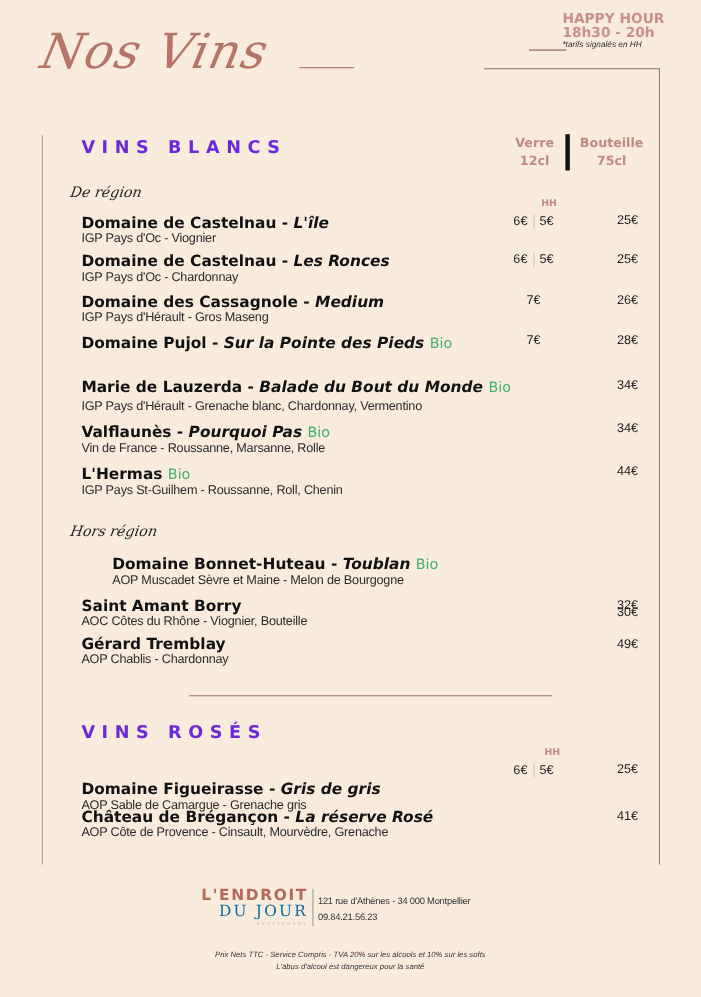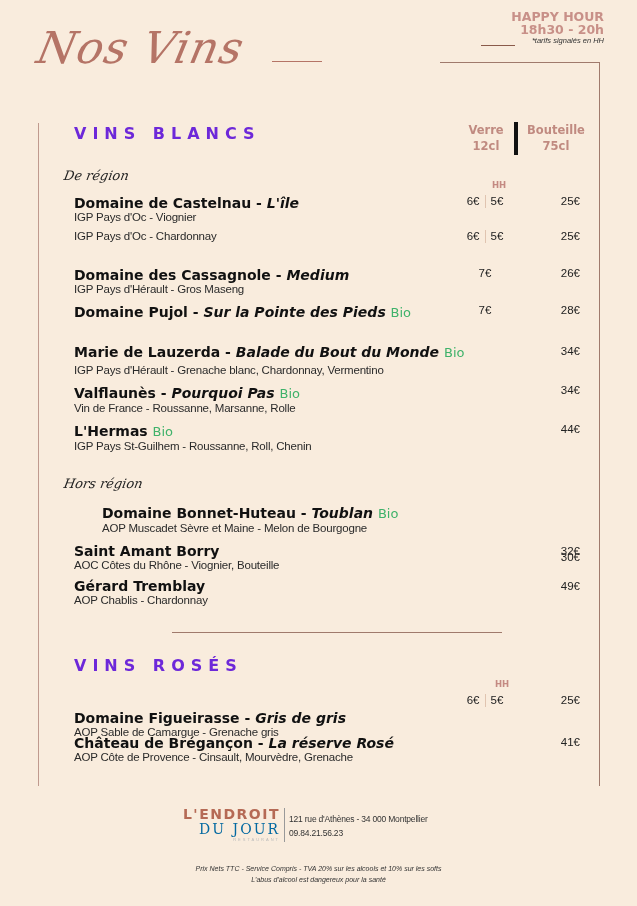--- a/index.html
+++ b/index.html
@@ -9,21 +9,21 @@
     font-family:"Liberation Sans", sans-serif;
     color:#1a1a1a;
   }
   .abs { position:absolute; }
   .title-script {
     left:38px; top:22px; font-family:"DejaVu Serif", serif; font-style:italic;
     font-size:44px; color:#b57466; letter-spacing:1px; transform:skewX(-12deg);
     font-weight:normal;
   }
   .title-rule { left:272px; top:61px; width:50px; height:1px; background:#b57466; }
-  .hh-block { right:33px; top:10px; text-align:right; }
+  .hh-block { right:33px; top:10px; }
   .hh-title { font-weight:bold; font-size:12.5px; color:#c89088; line-height:13px; font-family:"DejaVu Sans", sans-serif; }
   .hh-time { font-weight:bold; font-size:12.5px; color:#c89088; line-height:13px; font-family:"DejaVu Sans", sans-serif; }
   .hh-note { font-size:7.5px; font-style:italic; color:#333; line-height:9px; }
   .hh-rule { left:481px; top:45px; width:34px; height:1px; background:#8a5a4a; }
 
   .frame-top { left:440px; top:62px; width:160px; height:1px; background:#a07a6c; }
   .frame-right { left:599px; top:62px; width:1px; height:724px; background:#a07a6c; }
   .frame-left { left:38px; top:123px; width:1px; height:663px; background:#c09a8e; }
 
   .section-title {
@@ -96,20 +96,21 @@
 <div class="abs hh-label" style="left:492px; top:180px;">HH</div>
 
 <div class="abs wine" style="top:195px;">
   <div class="wine-name"><span>Domaine de Castelnau</span> - <span class="cuvee">L'île</span></div>
   <div class="wine-desc">IGP Pays d'Oc - Viognier</div>
 </div>
 <div class="abs price glass" style="top:195px;"><span>6€</span><span class="sep"></span><span>5€</span></div>
 <div class="abs price bottle" style="top:195px;">25€</div>
 
 <div class="abs wine" style="top:230px;">
+  <div class="wine-name"><span>Domaine de Castelnau</span> - <span class="cuvee">Les Ronces</span></div>
   <div class="wine-desc">IGP Pays d'Oc - Chardonnay</div>
 </div>
 <div class="abs price glass" style="top:230px;"><span>6€</span><span class="sep"></span><span>5€</span></div>
 <div class="abs price bottle" style="top:230px;">25€</div>
 
 <div class="abs wine" style="top:267px;">
   <div class="wine-name"><span>Domaine des Cassagnole</span> - <span class="cuvee">Medium</span></div>
   <div class="wine-desc">IGP Pays d'Hérault - Gros Maseng</div>
 </div>
 <div class="abs price glass" style="top:267px;">7€</div>

